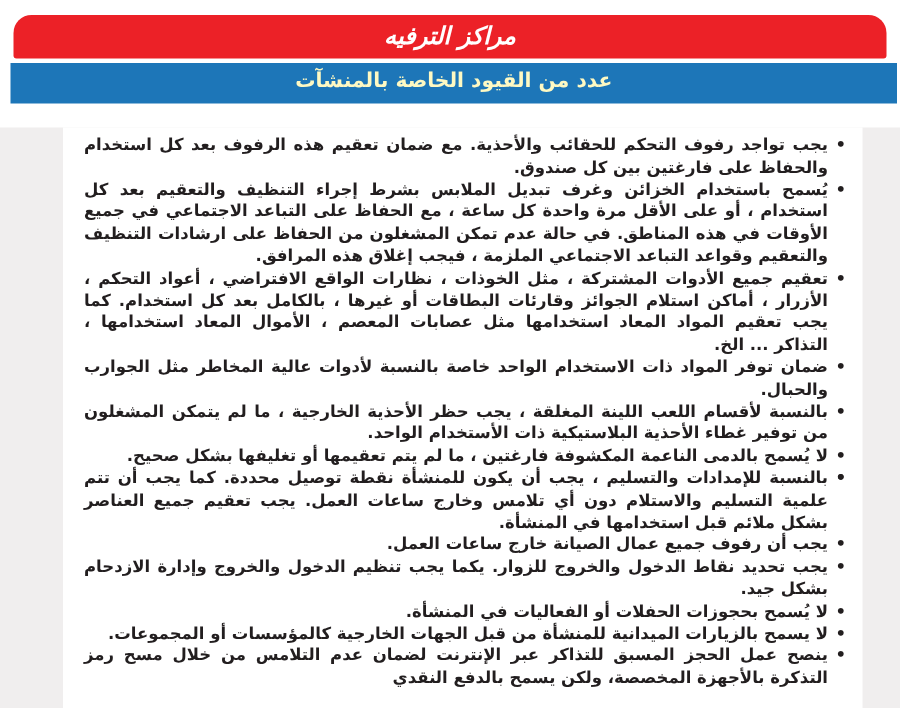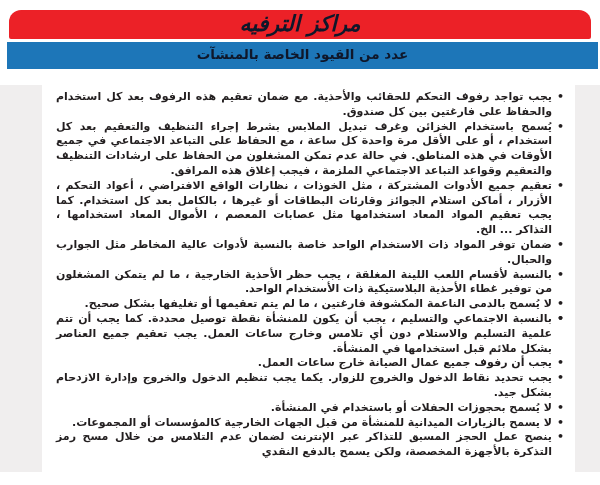--- a/index.html
+++ b/index.html
@@ -15,37 +15,37 @@
     background: #ffffff;
   }
   .header-bar {
     position: absolute;
     left: 9px; right: 9px; top: 10px; height: 29px;
     background: var(--red, #ec2127);
     border-radius: 12px 12px 2px 2px;
     display: flex; align-items: center; justify-content: center;
   }
   .header-title {
-    color: #0f172a;
-    font-size: 22px;
+    color: #ffffff;
+    font-size: 16px;
     font-weight: bold;
     font-style: italic;
     line-height: 1;
     direction: rtl;
     padding-bottom: 2px;
     text-align: center;
   }
   .subheader-bar {
     position: absolute;
     left: 7px; right: 2px; top: 42px; height: 27px;
     background: var(--blue, #1d76b8);
     display: flex; align-items: center; justify-content: center;
   }
   .subheader-title {
-    color: #0f172a;
+    color: #fef9c3;
     font-size: 13.5px;
     font-weight: bold;
     line-height: 1;
     direction: rtl;
     padding-bottom: 2px;
   }
   .content-area {
     position: absolute;
     left: 0; right: 0; top: 85px; height: 387px;
     background: var(--gray, #f0eeee);
@@ -93,23 +93,23 @@
     <div class="restrictions-panel">
       <div class="restrictions-list">
 
       <div class="bullet-item"><span class="bullet-dot">•</span><span class="bullet-text">يجب تواجد رفوف التحكم للحقائب والأحذية. مع ضمان تعقيم هذه الرفوف بعد كل استخدام والحفاظ على فارغتين بين كل صندوق.</span></div>
           <div class="bullet-item"><span class="bullet-dot">•</span><span class="bullet-text">يُسمح باستخدام الخزائن وغرف تبديل الملابس بشرط إجراء التنظيف والتعقيم بعد كل استخدام ، أو على الأقل مرة واحدة كل ساعة ، مع الحفاظ على التباعد الاجتماعي في جميع الأوقات في هذه المناطق. في حالة عدم تمكن المشغلون من الحفاظ على ارشادات التنظيف والتعقيم وقواعد التباعد الاجتماعي الملزمة ، فيجب إغلاق هذه المرافق.</span></div>
           <div class="bullet-item"><span class="bullet-dot">•</span><span class="bullet-text">تعقيم جميع الأدوات المشتركة ، مثل الخوذات ، نظارات الواقع الافتراضي ، أعواد التحكم ، الأزرار ، أماكن استلام الجوائز وقارئات البطاقات أو غيرها ، بالكامل بعد كل استخدام. كما يجب تعقيم المواد المعاد استخدامها مثل عصابات المعصم ، الأموال المعاد استخدامها ، التذاكر ... الخ.</span></div>
           <div class="bullet-item"><span class="bullet-dot">•</span><span class="bullet-text">ضمان توفر المواد ذات الاستخدام الواحد خاصة بالنسبة لأدوات عالية المخاطر مثل الجوارب والحبال.</span></div>
           <div class="bullet-item"><span class="bullet-dot">•</span><span class="bullet-text">بالنسبة لأقسام اللعب اللينة المغلقة ، يجب حظر الأحذية الخارجية ، ما لم يتمكن المشغلون من توفير غطاء الأحذية البلاستيكية ذات الأستخدام الواحد.</span></div>
           <div class="bullet-item"><span class="bullet-dot">•</span><span class="bullet-text">لا يُسمح بالدمى الناعمة المكشوفة فارغتين ، ما لم يتم تعقيمها أو تغليفها بشكل صحيح.</span></div>
           <div class="bullet-item"><span class="bullet-dot">•</span></div>
-          <div class="bullet-item"><span class="bullet-dot">•</span><span class="bullet-text">بالنسبة الاجتماعي والتسليم ، يجب أن يكون للمنشأة نقطة توصيل محددة. كما يجب أن تتم علمية التسليم والاستلام دون أي تلامس وخارج ساعات العمل. يجب تعقيم جميع العناصر بشكل ملائم قبل استخدامها في المنشأة.</span></div>
+          <div class="bullet-item"><span class="bullet-dot">•</span><span class="bullet-text">بالنسبة للإمدادات والتسليم ، يجب أن يكون للمنشأة نقطة توصيل محددة. كما يجب أن تتم علمية التسليم والاستلام دون أي تلامس وخارج ساعات العمل. يجب تعقيم جميع العناصر بشكل ملائم قبل استخدامها في المنشأة.</span></div>
           <div class="bullet-item"><span class="bullet-dot">•</span><span class="bullet-text">يجب أن رفوف جميع عمال الصيانة خارج ساعات العمل.</span></div>
           <div class="bullet-item"><span class="bullet-dot">•</span><span class="bullet-text">يجب تحديد نقاط الدخول والخروج للزوار. يكما يجب تنظيم الدخول والخروج وإدارة الازدحام بشكل جيد.</span></div>
-          <div class="bullet-item"><span class="bullet-dot">•</span><span class="bullet-text">لا يُسمح بحجوزات الحفلات أو باستخدام في المنشأة.</span></div>
+          <div class="bullet-item"><span class="bullet-dot">•</span><span class="bullet-text">لا يُسمح بحجوزات الحفلات أو الفعاليات في المنشأة.</span></div>
           <div class="bullet-item"><span class="bullet-dot">•</span><span class="bullet-text">لا يسمح بالزيارات الميدانية للمنشأة من قبل الجهات الخارجية كالمؤسسات أو المجموعات.</span></div>
           <div class="bullet-item"><span class="bullet-dot">•</span><span class="bullet-text">ينصح عمل الحجز المسبق للتذاكر عبر الإنترنت لضمان عدم التلامس من خلال مسح رمز التذكرة بالأجهزة المخصصة، ولكن يسمح بالدفع النقدي</span></div>
         </div>
     </div>
   </div>
 
 </div>
 
 </body></html>

